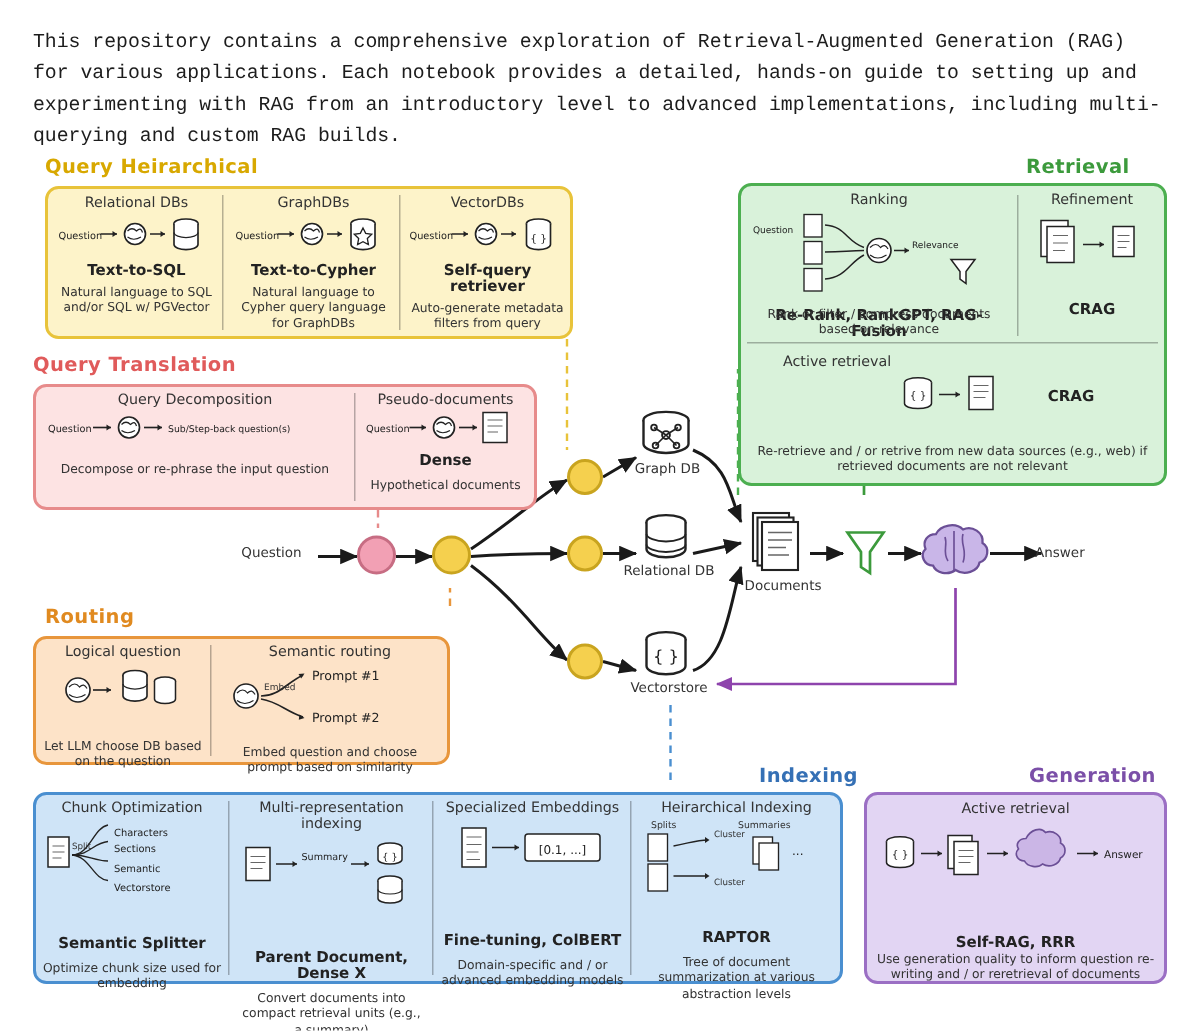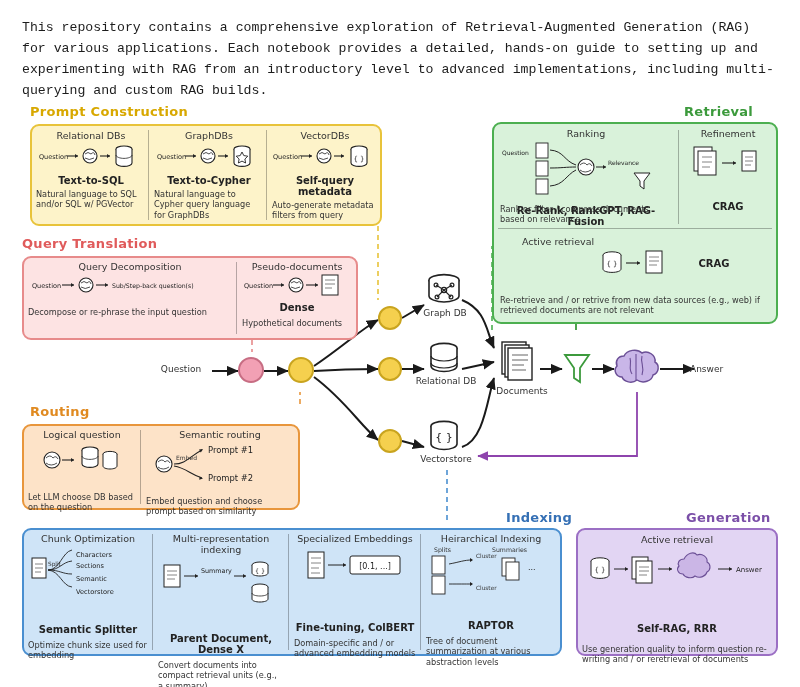--- a/index.html
+++ b/index.html
@@ -3,21 +3,21 @@
 <meta charset="utf-8">
 <style>
   html,body{margin:0;padding:0;background:#ffffff;}
   body{width:800px;height:687px;font-family:"DejaVu Sans",sans-serif;color:#222;position:relative;overflow:hidden;}
   #root{position:relative;width:800px;height:687px;}
   .intro{position:absolute;left:22px;top:18px;width:758px;font-size:13.2px;line-height:1.58;color:#1c1c1c;font-family:Liberation Mono, monospace;}
   .box{position:absolute;border-radius:9px;box-sizing:border-box;}
   .title{position:absolute;font-family:"DejaVu Sans",sans-serif;font-size:13px;font-weight:bold;letter-spacing:.3px;}
   .cell-title{font-size:9.5px;text-align:center;color:#333;}
   .cell-main{font-size:10px;font-weight:bold;text-align:center;color:#222;}
-  .cell-sub{font-size:8.2px;color:#333;line-height:1.25;}
+  .cell-sub{font-size:8.2px;text-align:center;color:#333;line-height:1.25;}
   .sep{position:absolute;background:rgba(0,0,0,.28);}
   .node{position:absolute;border-radius:50%;box-sizing:border-box;}
   .lbl{position:absolute;font-size:9px;color:#333;text-align:center;}
   svg.wires{position:absolute;left:0;top:0;width:800px;height:687px;pointer-events:none;}
 </style>
 </head>
 <body>
 
 <div id="root">
 
@@ -126,21 +126,21 @@
   </div>
 
   <div style="position:absolute;left:612px;top:346px;width:50px;height:46px;">
     <svg width="50" height="46" viewBox="0 0 50 46">
       <path d="M12,10 C6,10 3,15 5,20 C1,24 4,31 10,31 C12,36 20,38 25,34 C31,38 40,35 41,29 C47,27 48,19 43,16 C44,9 36,4 30,7 C25,2 15,4 12,10 Z" fill="#c9b6e8" stroke="#6b4f96" stroke-width="1.5"></path>
       <path d="M18,12 C20,18 16,22 20,28 M30,10 C28,17 33,20 30,29 M24,8 V34" stroke="#6b4f96" stroke-width="1.1" fill="none"></path>
     </svg>
   </div>
   <div class="lbl" style="left:690px;top:364px;width:60px;text-align:left;">Answer</div>
 
-  <div class="title" style="left:30px;top:104px;color:#d8a800;">Prompt Construction</div>
+  <div class="title" style="left:30px;top:104px;color:#d8a800;">Query Heirarchical</div>
   <div class="box" style="left:30px;top:124px;width:352px;height:102px;background:#fdf3c9;border:2px solid #e8c33a;"></div>
   <div class="sep" style="left:148px;top:130px;width:1px;height:90px;"></div>
   <div class="sep" style="left:266px;top:130px;width:1px;height:90px;"></div>
 
   <div style="position:absolute;left:36px;top:130px;width:110px;">
     <div class="cell-title">Relational DBs</div>
     <svg width="110" height="30" viewBox="0 0 110 30">
       <text x="3" y="18" font-size="6.5" fill="#222" font-family="DejaVu Sans, sans-serif">Question</text>
       <path d="M31,15 H42" stroke="#222" stroke-width="1.1"></path>
         <path d="M42,15 l-3,-2 v4 z" fill="#222"></path>
@@ -181,21 +181,21 @@
       <path d="M29,15 H40" stroke="#222" stroke-width="1.1"></path>
         <path d="M40,15 l-3,-2 v4 z" fill="#222"></path>
       <circle cx="52" cy="15" r="7" fill="#fff" stroke="#222" stroke-width="1.1"></circle>
       <path d="M47,13 q3,-3 6,0 q3,-3 4,1 M47,17 q4,3 9,0" stroke="#222" stroke-width=".8" fill="none"></path>
       <path d="M62,15 H72" stroke="#222" stroke-width="1.1"></path>
         <path d="M72,15 l-3,-2 v4 z" fill="#222"></path>
       <ellipse cx="87" cy="8" rx="8" ry="3" fill="#fff" stroke="#222" stroke-width="1.1"></ellipse>
       <path d="M79,8 V22 c0,2 4,3.4 8,3.4 c4,0 8,-1.4 8,-3.4 V8" fill="#fff" stroke="#222" stroke-width="1.1"></path>
       <text x="87" y="20" font-size="7" text-anchor="middle" fill="#222" font-family="DejaVu Sans, sans-serif">{ }</text>
     </svg>
-    <div class="cell-main">Self-query metadata</div>
+    <div class="cell-main">Self-query retriever</div>
     <div class="cell-sub" style="margin-top:3px;">Auto-generate metadata filters from query</div>
   </div>
 
   <div class="title" style="left:22px;top:236px;color:#e05b5b;">Query Translation</div>
   <div class="box" style="left:22px;top:256px;width:336px;height:84px;background:#fde3e3;border:2px solid #e78b8b;"></div>
   <div class="sep" style="left:236px;top:262px;width:1px;height:72px;"></div>
 
   <div style="position:absolute;left:28px;top:261px;width:204px;">
     <div class="cell-title">Query Decomposition</div>
     <svg width="204" height="26" viewBox="0 0 204 26">
@@ -416,16 +416,16 @@
       <rect x="54" y="16" width="16" height="22" fill="#fff" stroke="#222" stroke-width="1"></rect>
       <path d="M57,22 H67 M57,26 H67 M57,30 H65" stroke="#666" stroke-width=".8"></path>
       <path d="M76,24 H90" stroke="#222" stroke-width="1"></path>
         <path d="M90,24 l-3,-2 v4 z" fill="#222"></path>
       <path d="M102,14 C97,14 95,18 97,21 C94,24 96,29 101,29 C103,33 110,34 113,31 C118,34 124,31 125,27 C129,25 129,19 125,17 C126,12 120,8 115,10 C112,6 105,8 102,14 Z" fill="#cbb6e6" stroke="#6b4f96" stroke-width="1.1"></path>
       <path d="M136,24 H150" stroke="#222" stroke-width="1"></path>
         <path d="M150,24 l-3,-2 v4 z" fill="#222"></path>
       <text x="154" y="27" font-size="7" fill="#222" font-family="DejaVu Sans, sans-serif">Answer</text>
     </svg>
     <div class="cell-main" style="margin-top:12px;">Self-RAG, RRR</div>
-    <div class="cell-sub" style="margin-top:10px;">Use generation quality to inform question re-writing and / or reretrieval of documents</div>
+    <div class="cell-sub" style="margin-top:0;">Use generation quality to inform question re-writing and / or reretrieval of documents</div>
   </div>
 
 </div>
 
 </body></html>

